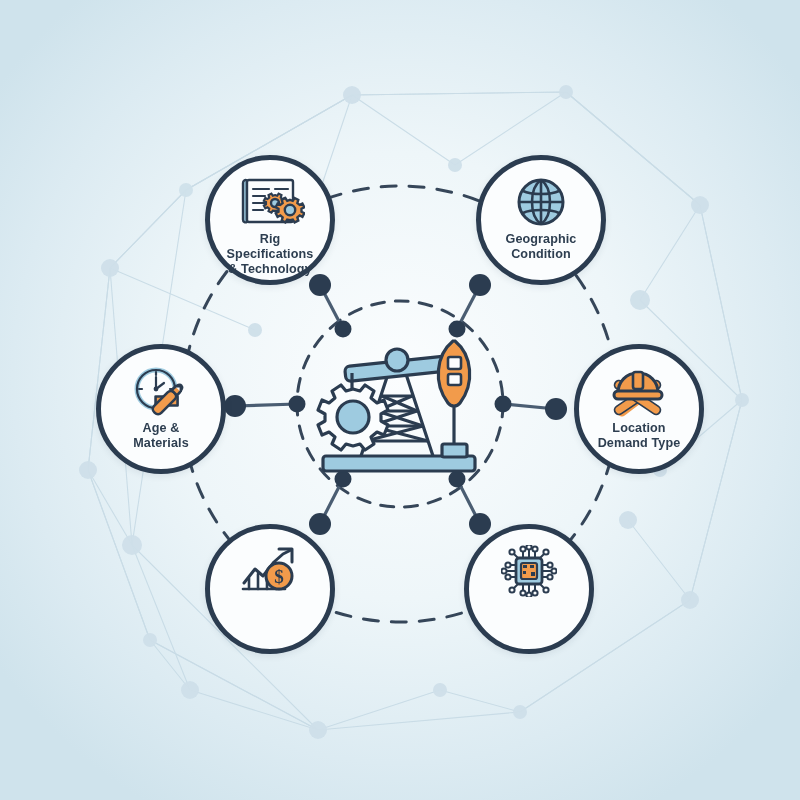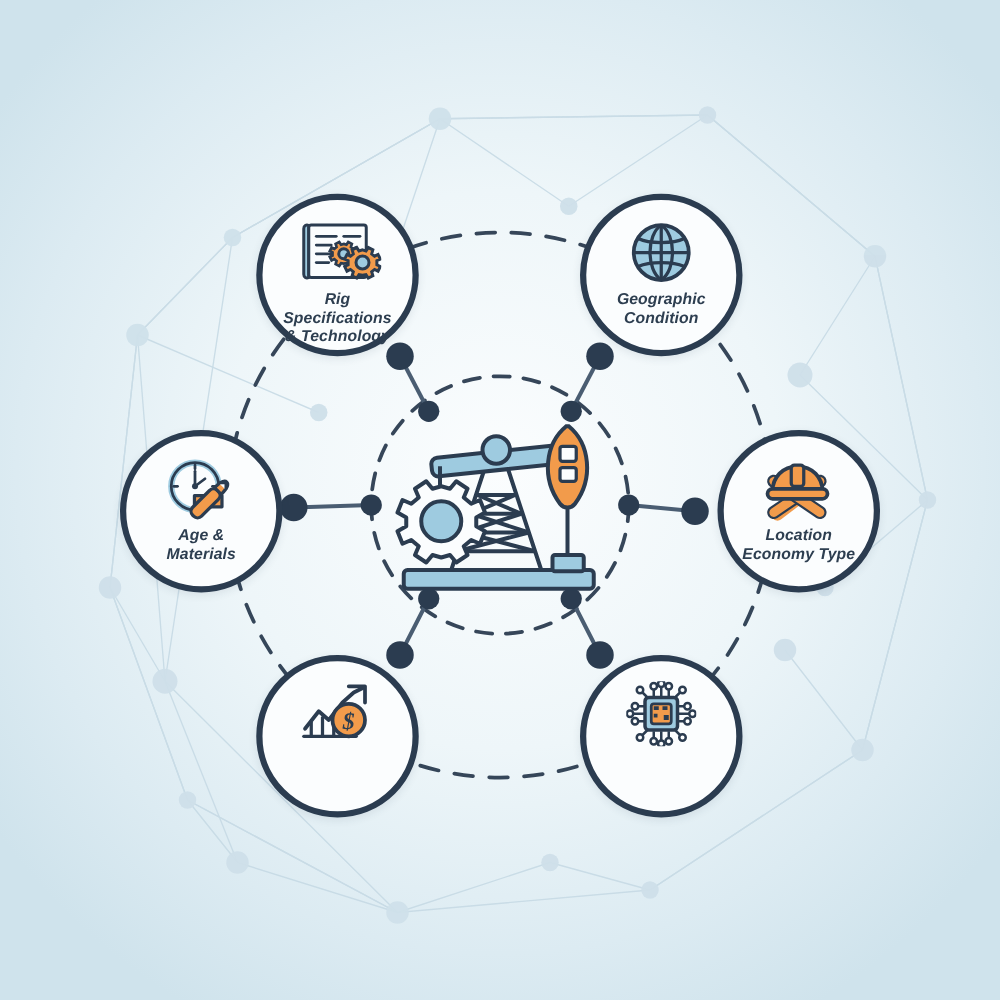--- a/index.html
+++ b/index.html
@@ -1,21 +1,21 @@
 <!DOCTYPE html>
 <html><head>
 <meta charset="utf-8">
 <style>
   html,body{margin:0;padding:0;}
   body{
     width:800px;height:800px;overflow:hidden;
     font-family:"Liberation Sans","DejaVu Sans",sans-serif;
     background:#dce9f0;
   }
-  #stage{position:relative;width:800px;height:800px;font-style:italic;}
+  #stage{position:relative;width:800px;height:800px;}
   #bg{position:absolute;inset:0;}
   #net{position:absolute;inset:0;}
   #wheel{position:absolute;inset:0;}
 
   .node{
     position:absolute;width:130px;height:130px;border-radius:50%;
     background:#fbfdfe;border:5px solid #2b3c50;
     box-sizing:border-box;
     display:flex;flex-direction:column;align-items:center;justify-content:flex-start;
     box-shadow:0 2px 7px rgba(40,60,80,.10);
@@ -198,21 +198,21 @@
           <circle cx="0" cy="0" r="5.2" fill="#9ecbe0" stroke="#2b3c50" stroke-width="2.4"></circle>
         </g>
       </svg>
     </div>
     <div class="lbl">
       <span>Rig Specifications</span><br>
       <span>&amp; Technology</span>
     </div>
   </div>
 
-  <div class="node" style="left:464px;top:155px;">
+  <div class="node" style="left:476px;top:155px;">
     <div class="ico">
       <svg width="52" height="52" viewBox="0 0 52 52">
         <circle cx="26" cy="26" r="22" fill="#9ecbe0" stroke="#2b3c50" stroke-width="3"></circle>
         <g stroke="#2b3c50" stroke-width="2.6" fill="none">
           <path d="M26 4 L26 48"></path>
           <path d="M4 26 H48"></path>
           <path d="M26 4 C14 12 14 40 26 48"></path>
           <path d="M26 4 C38 12 38 40 26 48"></path>
           <path d="M8 15 C16 19 36 19 44 15"></path>
           <path d="M8 37 C16 33 36 33 44 37"></path>
@@ -239,21 +239,21 @@
           <path d="M46 45 L9 20" stroke="#2b3c50" stroke-width="10.5" stroke-linecap="round" fill="none"></path>
           <path d="M46 45 L9 20" stroke="#f29b4b" stroke-width="7" stroke-linecap="round" fill="none"></path>
         </g>
         <path d="M8 28 C8 17 16 8 28 8 C40 8 48 17 48 28 Z" fill="#f29b4b" stroke="#2b3c50" stroke-width="3" stroke-linejoin="round"></path>
         <rect x="23" y="7" width="10" height="17" rx="2.5" fill="#f29b4b" stroke="#2b3c50" stroke-width="2.6"></rect>
         <rect x="4" y="26" width="48" height="8" rx="4" fill="#f29b4b" stroke="#2b3c50" stroke-width="3"></rect>
       </svg>
     </div>
     <div class="lbl">
       <span>Location</span><br>
-      <span>Economy Type</span>
+      <span>Demand Type</span>
     </div>
   </div>
 
   <div class="node" style="left:464px;top:524px;">
     <div class="ico">
       <svg width="56" height="52" viewBox="0 0 56 52">
         <g stroke="#2b3c50" stroke-width="2" fill="none">
           <path d="M22 12 V5"></path>
             <path d="M28 12 V2"></path>
             <path d="M34 12 V5"></path>

